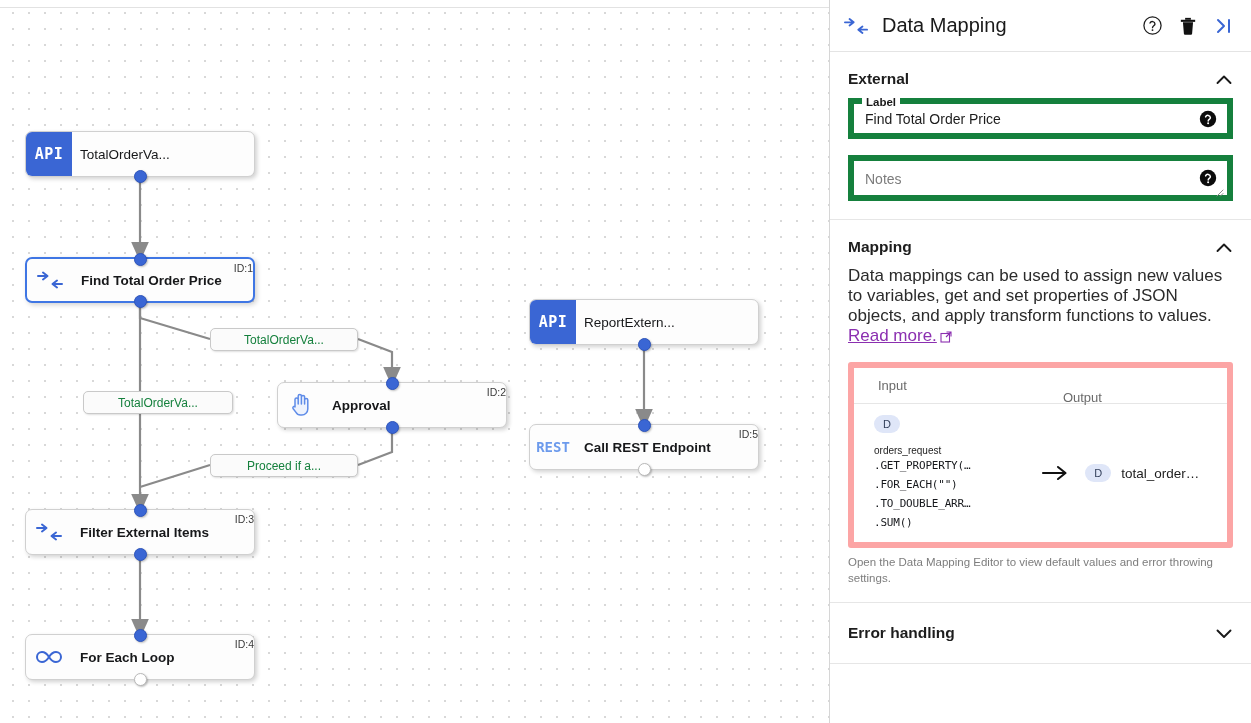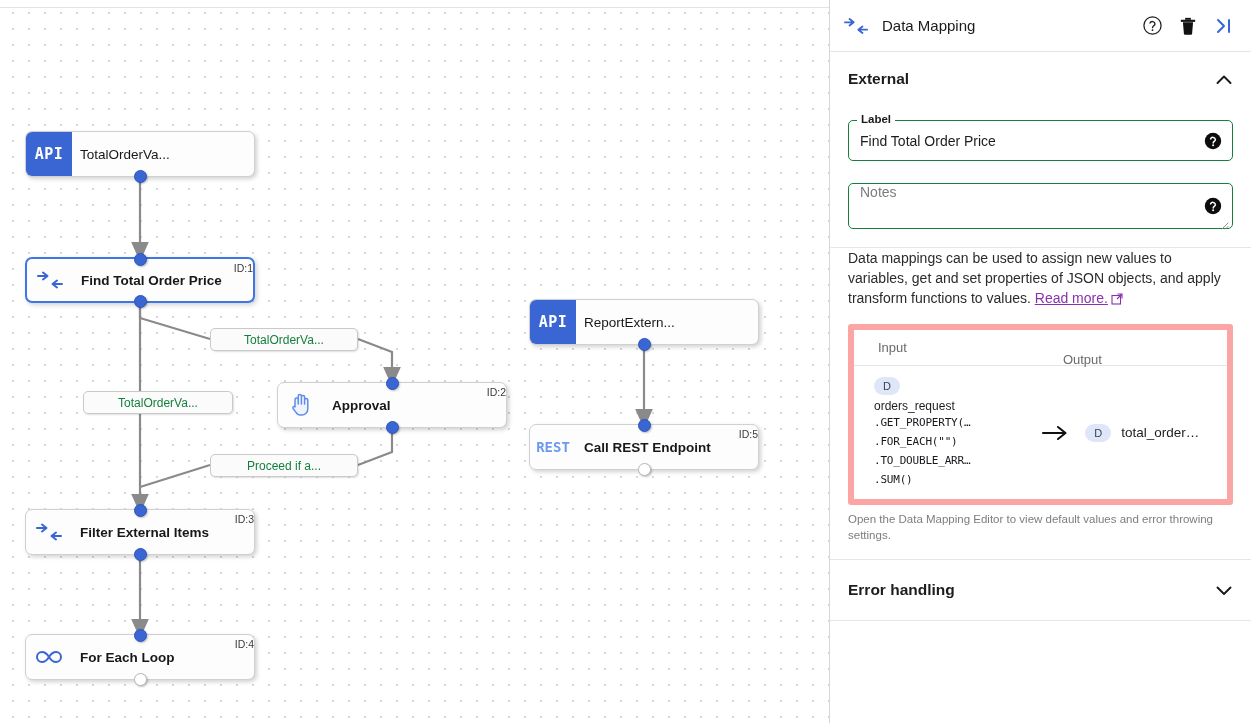--- a/index.html
+++ b/index.html
@@ -102,21 +102,21 @@
   }
   .panel-header {
     height: 52px; flex: none;
     display: flex; align-items: center;
     padding: 0 12px 0 14px;
     border-bottom: 1px solid #e4e4e4;
     background: #fff;
   }
   .panel-header .hicon { width: 24px; height: 24px; display:flex; align-items:center; justify-content:center; flex:none; }
   .panel-title {
-    font-size: 15px; color: #1a1a1a; margin-left: 14px;
+    font-size: 20px; color: #1a1a1a; margin-left: 14px;
     flex: 1; white-space: nowrap;
   }
   .hbtn {
     width: 30px; height: 30px; display:flex; align-items:center; justify-content:center;
     cursor: pointer; margin-left: 6px; flex: none;
   }
 
   .panel-body { flex: 1; overflow-y: auto; }
 
   .section { padding: 0 18px; }
@@ -126,47 +126,46 @@
     cursor: pointer;
   }
   .section-head h3 { font-size: 15.5px; color: #1d1d1d; font-weight: bold; }
   .chev { width: 18px; height: 18px; display:flex; align-items:center; justify-content:center; }
 
   .divider { height: 1px; background: #e6e6e6; width: 100%; }
 
   
   .field {
     position: relative;
-    border: 1px solid #15803d;
-    border-radius: 5px;
+    border: 6px solid #15803d;
+    border-radius: 0;
     height: 41px;
     margin-bottom: 16px;
     display: flex; align-items: center;
     padding: 0 40px 0 11px;
-    margin-top: 22px;
   }
   .field .legend {
     position: absolute; top: -8px; left: 8px;
     background: #fff; padding: 0 4px;
     font-size: 11.5px; color: #1a1a1a; font-weight: bold;
   }
   .field .value { font-size: 14px; color: #1c1c1c; }
-  .field.notes { height: 46px; align-items: flex-start; margin-bottom: 18px; }
+  .field.notes { height: 46px; align-items: flex-start; padding-top: 10px; margin-bottom: 18px; }
   .field.notes .value { font-size: 14px; color: #7c7c7c; }
   .field .help {
     position: absolute; right: 10px; top: 50%; margin-top: -9px;
     width: 18px; height: 18px;
   }
   .field .resize {
     position: absolute; right: 3px; bottom: 2px;
     width: 10px; height: 10px;
   }
 
   .desc {
-    font-size: 14px; color: #2b2b2b; line-height: 20px;
+    font-size: 17px; color: #2b2b2b; line-height: 20px;
     margin-bottom: 14px;
   }
   .desc a { color: #8b2fb0; text-decoration: underline; }
   .ext-icon { display:inline-block; vertical-align: -2px; margin-left: 3px; }
 
   
   .map-table {
     border: 6px solid #fca5a5;
     border-radius: 3px;
     overflow: hidden;
@@ -182,21 +181,21 @@
   .map-row { display: flex; align-items: center; min-height: 130px; padding: 10px 0; }
   .map-row .c-in { flex: 0 0 46%; padding-left: 20px; }
   .map-row .c-arrow { flex: 0 0 16%; display:flex; align-items:center; justify-content:center; }
   .map-row .c-out { flex: 1; display: flex; align-items: center; }
   .badge {
     display: inline-flex; align-items: center; justify-content: center;
     width: 26px; height: 18px; border-radius: 9px;
     background: #dfe6f8; color: #34415c;
     font-size: 11px; font-family: "Liberation Sans", sans-serif;
   }
-  .var-name { font-size: 12px; color: #1d1d1d; margin-top: 4px; }
+  .var-name { font-size: 10px; color: #1d1d1d; margin-top: 12px; }
   .mono-line {
     font-family: "DejaVu Sans Mono", monospace;
     font-size: 11px; color: #16181c; line-height: 19px;
     letter-spacing: -0.2px;
   }
   .out-name { font-size: 13.5px; color: #1d1d1d; margin-left: 10px; }
 
   .hint { font-size: 11.5px; color: #7d7d7d; line-height: 16px; margin-bottom: 16px; }
 
   .btn-primary-wrap { display: flex; justify-content: center; padding-bottom: 20px; }
@@ -394,20 +393,28 @@
             <svg width="10" height="10" viewBox="0 0 10 10">
               <path d="M9 3 L3 9 M9 6.5 L6.5 9" stroke="#8d8d8d" stroke-width="1" stroke-linecap="round"></path>
             </svg>
           </span>
         </div>
       </div>
 
       <div class="divider"></div>
 
       <div class="section">
+        <div class="section-head">
+          <h3>Mapping</h3>
+          <span class="chev">
+            <svg width="16" height="11" viewBox="0 0 16 11">
+                <path d="M1.5 9 L8 2.5 L14.5 9" fill="none" stroke="#1a1a1a" stroke-width="1.9" stroke-linecap="round" stroke-linejoin="round"></path>
+              </svg>
+          </span>
+        </div>
 
         <p class="desc">
           <span>Data mappings can be used to assign new values to variables, get and set properties of JSON objects, and apply transform functions to values.</span>
           <a href="#">Read more.</a><span class="ext-icon"><svg width="12" height="12" viewBox="0 0 12 12">
                 <rect x="1" y="2.5" width="8.5" height="8.5" fill="none" stroke="#8b2fb0" stroke-width="1.1"></rect>
                 <path d="M6.5 1 L11 1 L11 5.5 M11 1 L6 6" fill="none" stroke="#8b2fb0" stroke-width="1.1"></path>
               </svg></span>
         </p>
 
         <div class="map-table">

